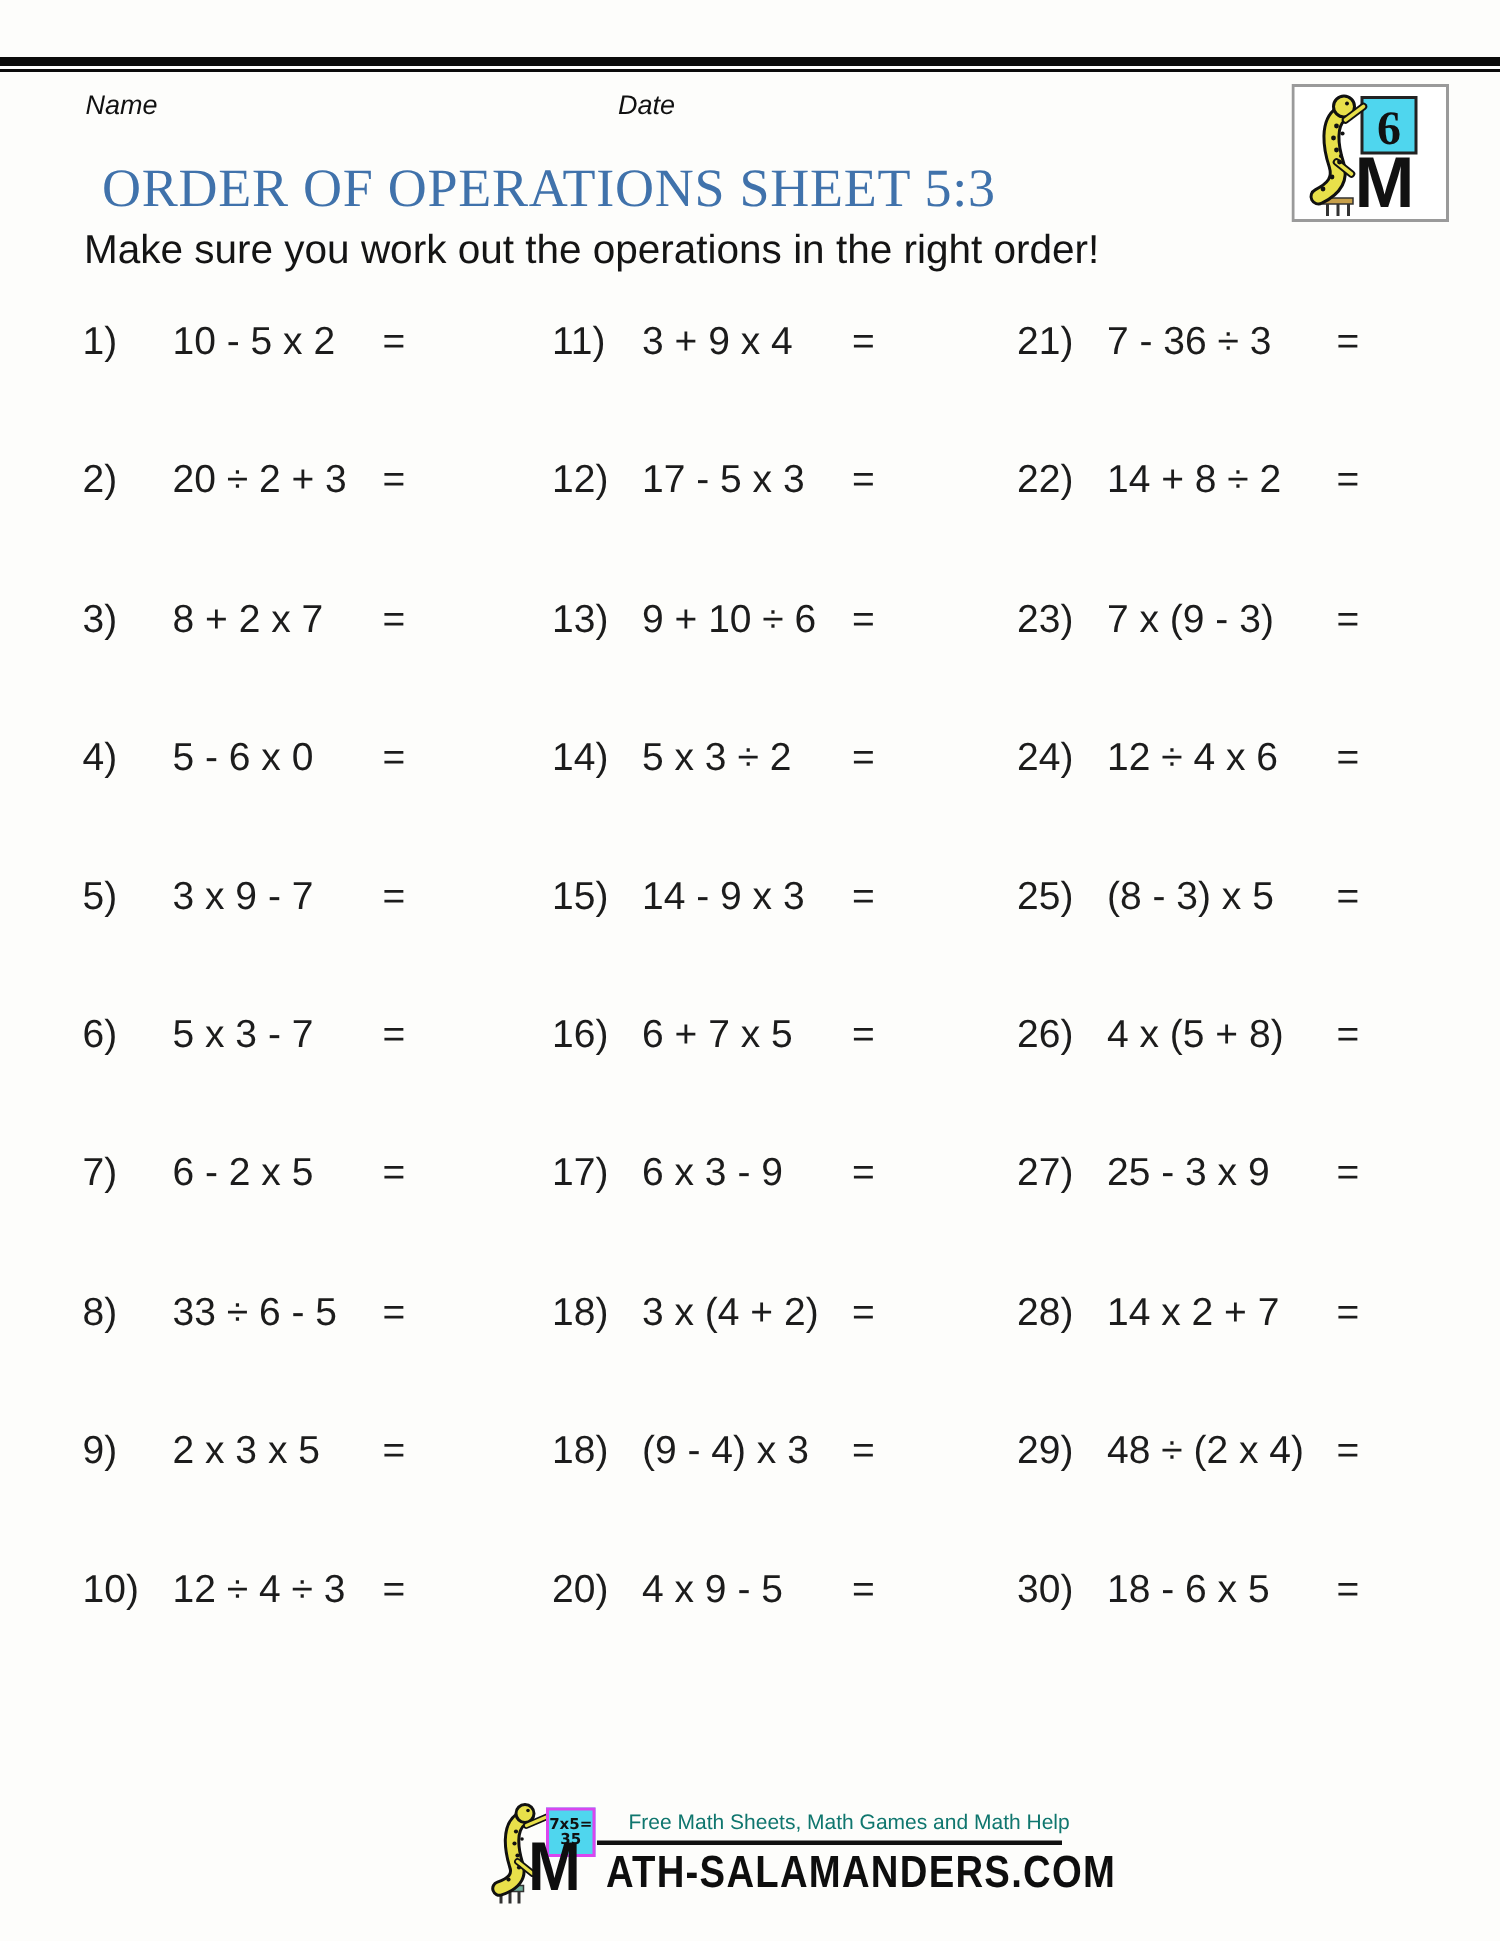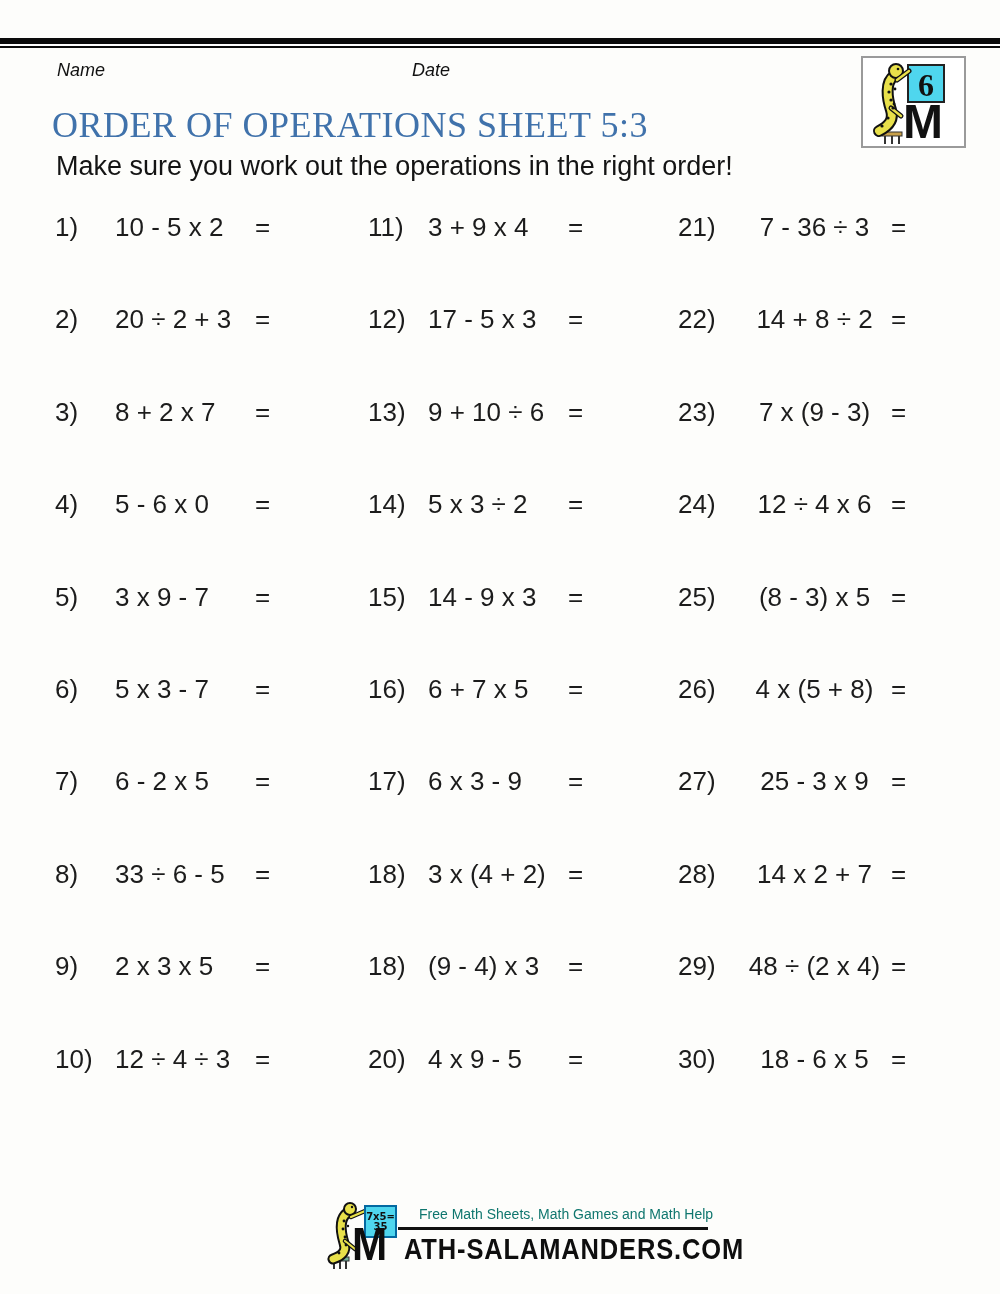--- a/index.html
+++ b/index.html
@@ -22,21 +22,21 @@
   .name-label,.date-label{
     position:absolute;top:60px;
     font-size:18px;color:#111;font-style:italic;
   }
   .name-label{left:57px;}
   .date-label{left:412px;text-align:right;}
   
   .logo-box{position:absolute;left:861px;top:56px;width:105px;height:92px;}
   
   .page-title{
-    position:absolute;left:52px;top:104px;
+    position:absolute;left:68px;top:104px;
     font-family:"Liberation Serif",serif;
     font-size:36px;letter-spacing:.5px;
     color:#4072ab;white-space:nowrap;
   }
   .page-subtitle{
     position:absolute;left:56px;top:151px;
     font-size:27px;color:#141414;white-space:nowrap;
   }
   
   .problems{
@@ -46,27 +46,27 @@
     grid-template-rows:repeat(10,92.4px);
     grid-auto-flow:column;
   }
   .problem{
     display:flex;align-items:flex-start;
     font-size:26px;line-height:1.1;color:#1c1c1c;
     white-space:nowrap;
   }
   .pnum{flex:0 0 60px;}
   .pexpr{flex:0 0 140px;}
-  .problem:nth-child(n+21) .pexpr{flex-basis:153px;text-align:center;}
+  .problem:nth-child(n+21) .pexpr{flex-basis:153px;}
   .peq{flex:0 0 auto;}
   
   .footer-sal{position:absolute;left:323px;top:1199px;}
   .footer-board{
     position:absolute;left:364px;top:1205px;width:33px;height:33px;
-    background:#4fd6ee;border:2px solid #0369a1;box-sizing:border-box;
+    background:#4fd6ee;border:2px solid #d946ef;box-sizing:border-box;
     display:flex;flex-direction:column;align-items:center;justify-content:center;
     font-size:10px;font-weight:700;line-height:1.0;color:#111;
     font-family:"DejaVu Sans",sans-serif;
   }
   .footer-m{
     position:absolute;left:352px;top:1221px;
     font-size:46px;font-weight:900;color:#0e0e0e;line-height:1;
     transform:scaleX(.92);transform-origin:left top;
   }
   .footer-tagline{

